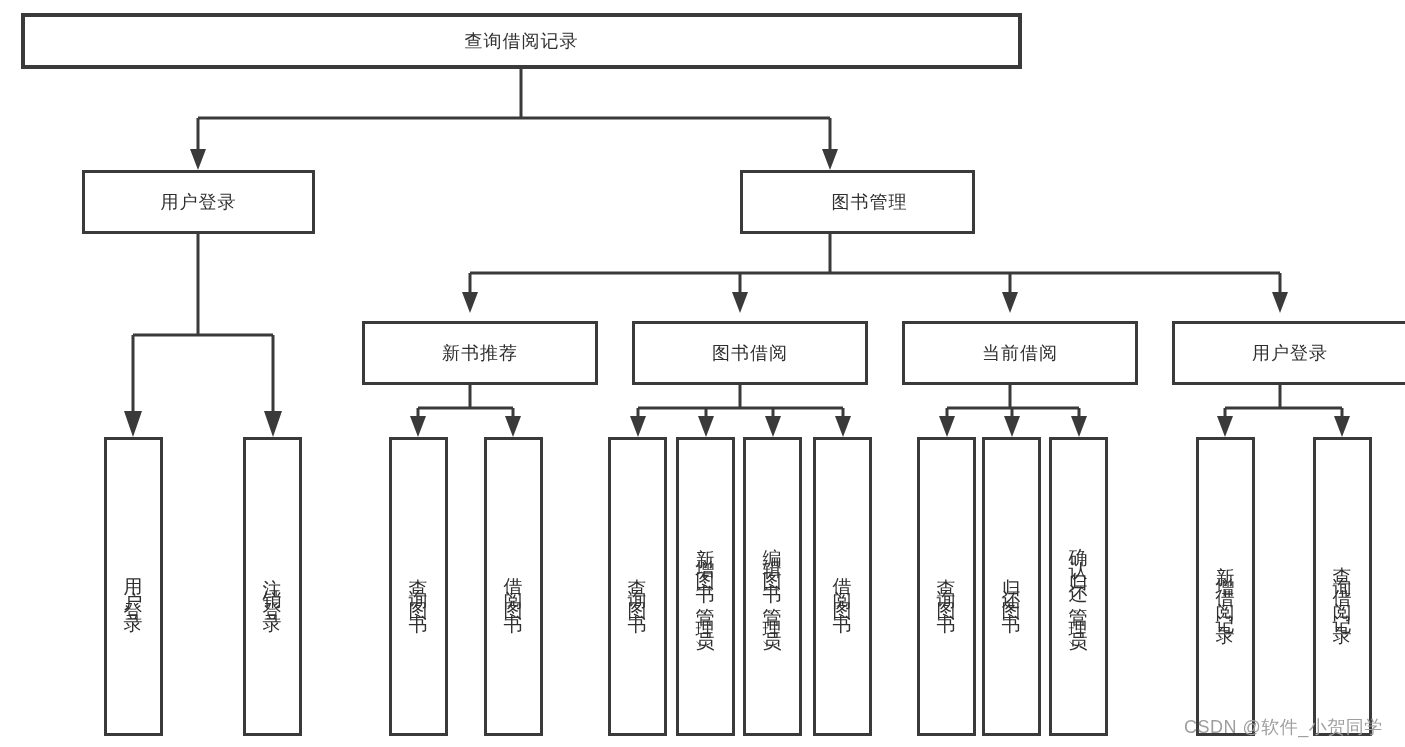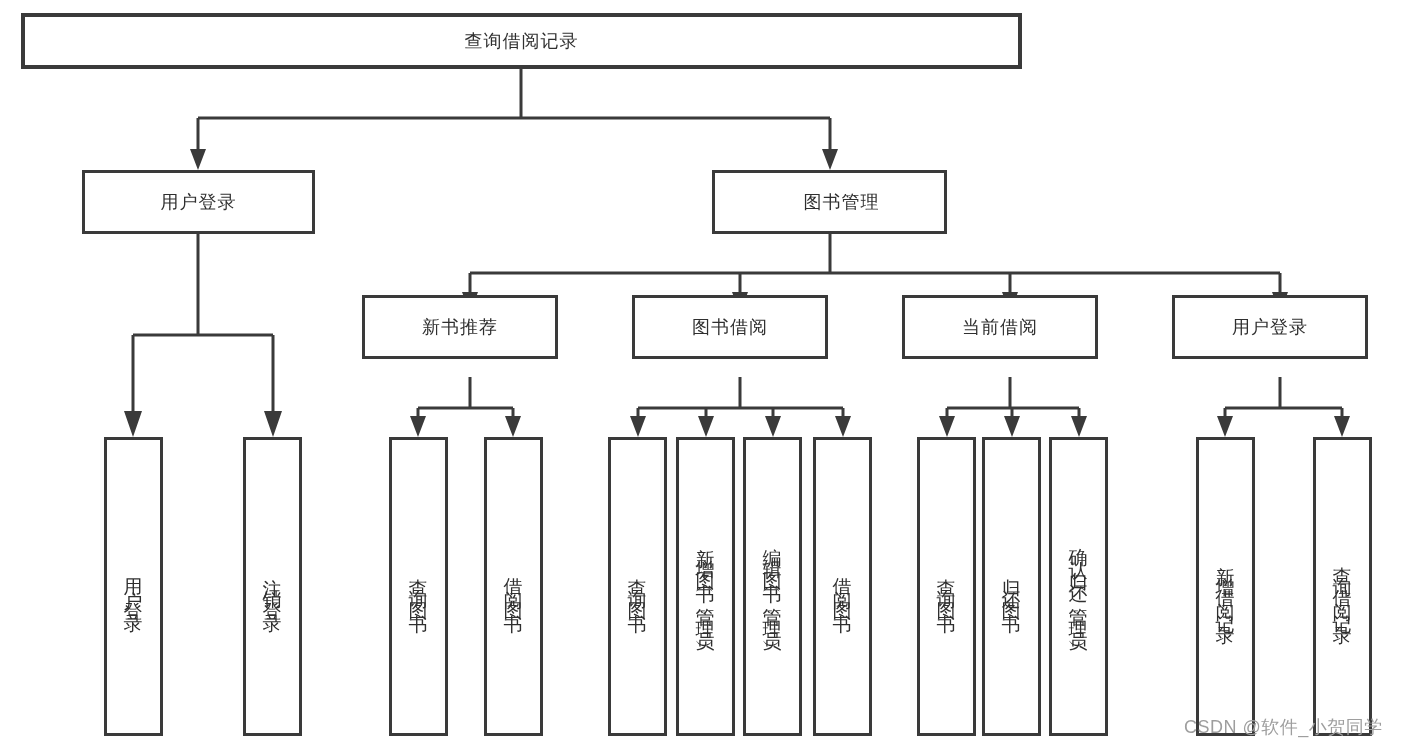--- a/index.html
+++ b/index.html
@@ -35,22 +35,22 @@
     white-space: nowrap;
   }
   .box.root {
     left: 21px; top: 13px;
     width: 1001px; height: 56px;
     border-width: 4px;
     font-size: 18px;
   }
   .box.l2 { top: 170px; height: 64px; }
   .box.l2a { left: 82px;  width: 233px; }
-  .box.l2b { left: 712px; width: 235px; padding-left: 24px; }
-  .box.l3 { top: 295px; height: 64px; width: 196px; font-family: Liberation Mono, monospace; }
+  .box.l2b { left: 740px; width: 235px; padding-left: 24px; }
+  .box.l3 { top: 321px; height: 64px; width: 236px; font-family: Liberation Mono, monospace; }
   .box.l3a { left: 362px; }
   .box.l3b { left: 632px; }
   .box.l3c { left: 902px; }
   .box.l3d { left: 1172px; }
   .box.leaf {
     top: 437px;
     width: 59px; height: 299px;
     writing-mode: vertical-rl;
     text-orientation: mixed;
     font-size: 19px;

